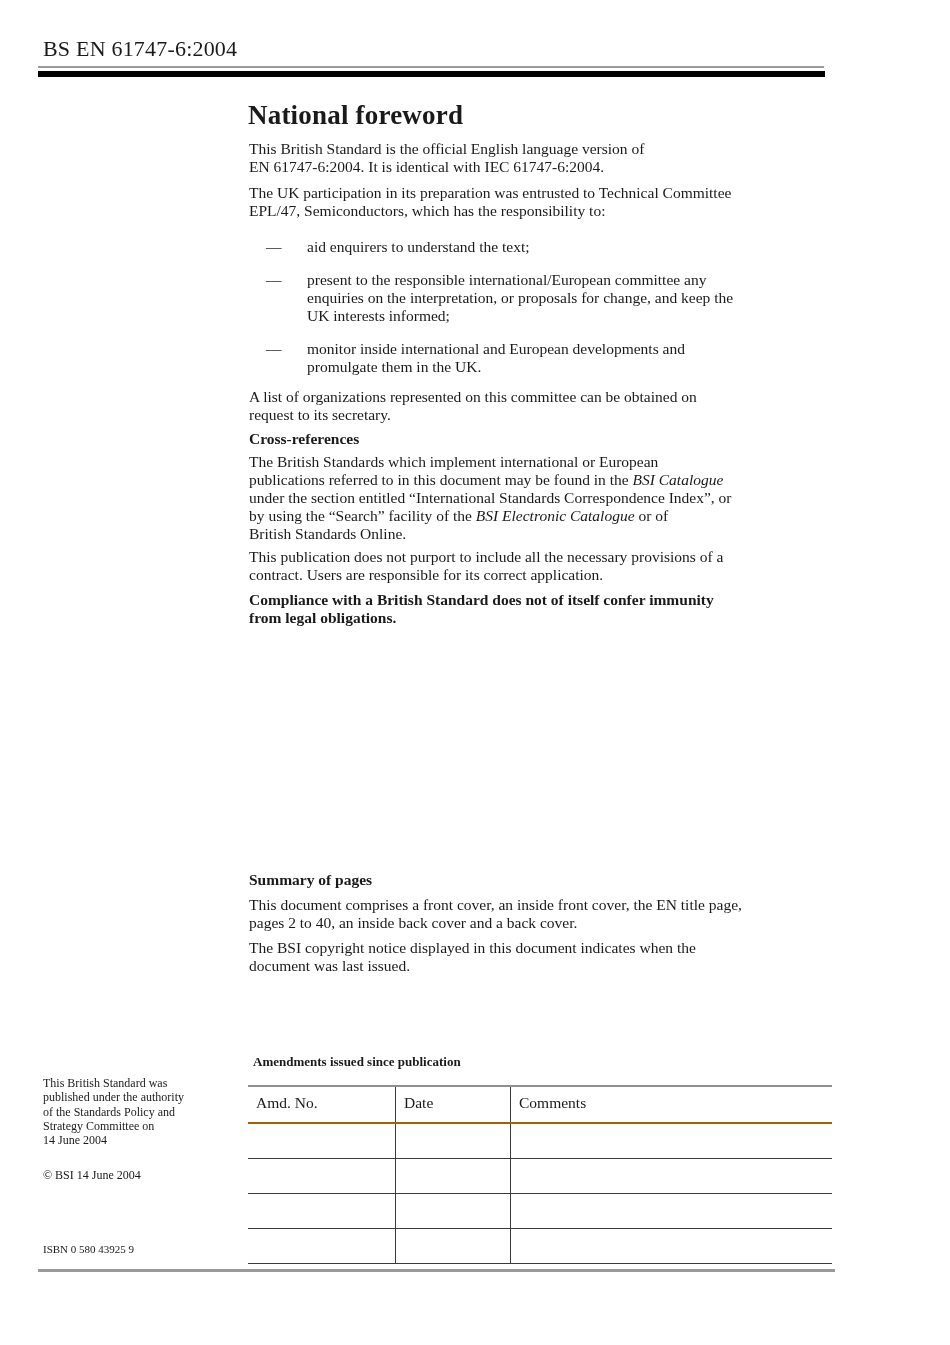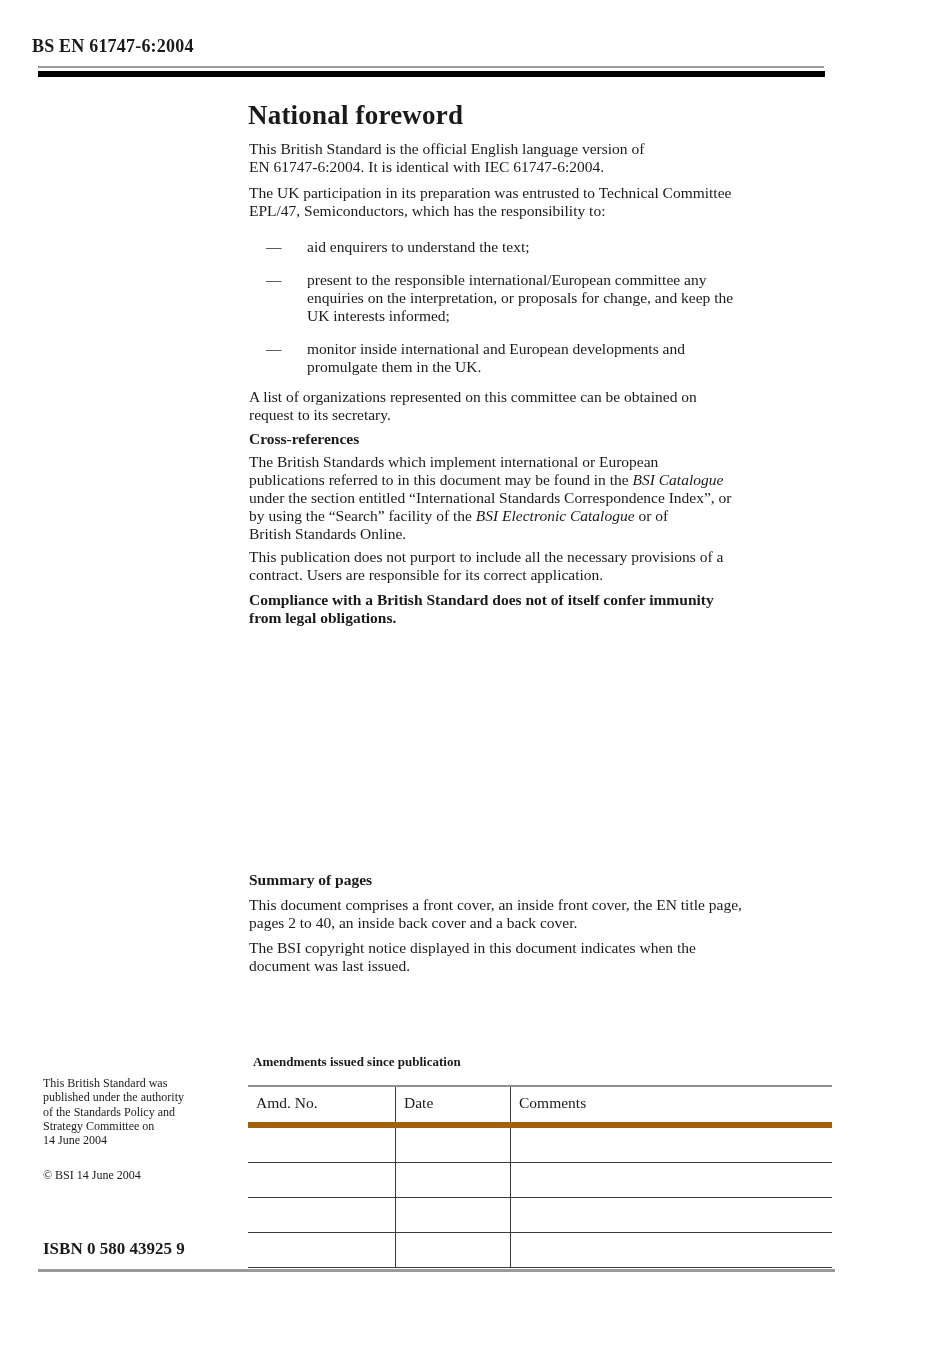--- a/index.html
+++ b/index.html
@@ -13,23 +13,23 @@
     height: 1345px;
     background: #ffffff;
     font-family: "Liberation Serif", "DejaVu Serif", serif;
     color: #1a1a1a;
     overflow: hidden;
   }
   .abs { position: absolute; }
 
   
   .std-number {
-    left: 32px; top: 36px;
-    font-size: 18px;
-    font-weight: bold;
+    left: 43px; top: 36px;
+    font-size: 22px;
+    font-weight: normal;
     letter-spacing: 0.2px;
   }
   .rule-thin-gray  { left: 38px; top: 66px; width: 786px; height: 2px; background: #9a9a9a; }
   .rule-thick-black{ left: 38px; top: 71px; width: 787px; height: 6px; background: #000000; }
 
   
   .page-title {
     left: 248px; top: 100px;
     font-size: 27px;
     font-weight: bold;
@@ -78,41 +78,41 @@
     border-top: 2px solid #8f8f8f;
     box-sizing: border-box;
   }
   .amend-row {
     display: flex;
     height: 34px;
     border-bottom: 1px solid #3a3a3a;
   }
   .amend-row.head {
     height: 35px;
-    border-bottom: 6px solid #a16207;
+    border-bottom: 2px solid #a16207;
   }
   .amend-cell {
     box-sizing: border-box;
     padding: 7px 0 0 8px;
     font-size: 15.5px;
     overflow: hidden;
   }
   .amend-cell.c1 { width: 115px; }
   .amend-cell.c2 { width: 115px; border-left: 1px solid #3a3a3a; margin-left: 32px; }
   .amend-cell.c3 { flex: 1;      border-left: 1px solid #3a3a3a; }
 
   
   .imprint {
     left: 43px;
     width: 195px;
     font-size: 12px;
     line-height: 14.3px;
     white-space: pre-line;
   }
-  .isbn { font-weight: bold; font-size: 17px; }
+  .isbn { font-weight: normal; font-size: 11px; }
 
   .rule-bottom { left: 38px; top: 1269px; width: 797px; height: 3px; background: #9a9a9a; }
 </style>
 </head>
 <body>
 
 <div class="page">
 
   <div class="abs std-number">BS EN 61747-6:2004</div>
   <div class="abs rule-thin-gray"></div>

